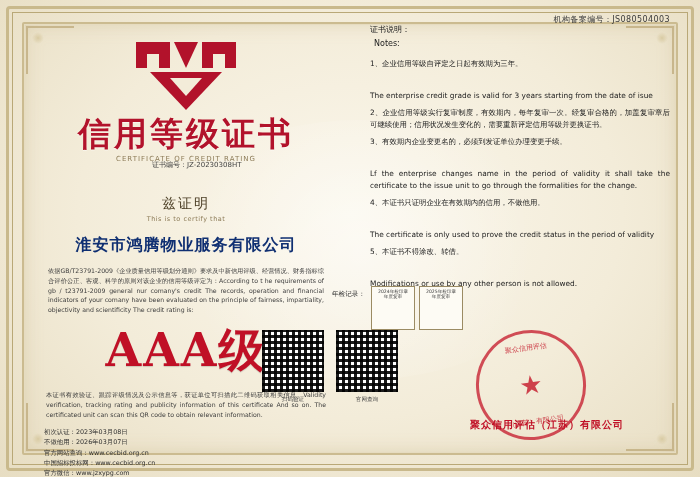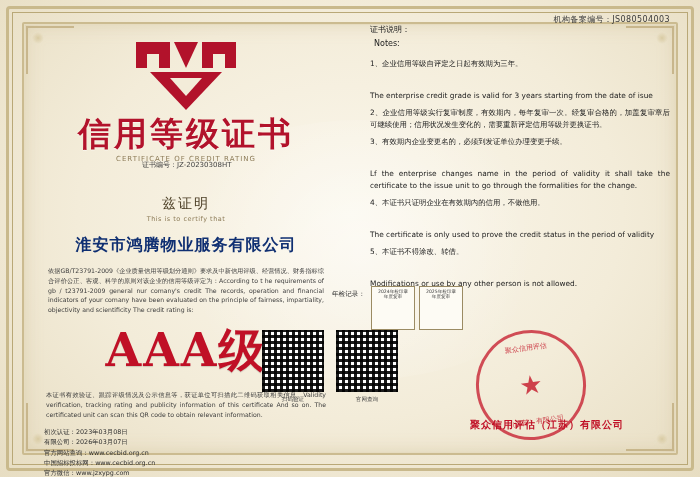--- a/index.html
+++ b/index.html
@@ -215,21 +215,21 @@
     <div class="company">淮安市鸿腾物业服务有限公司</div>
 
     <div class="basis">依据GB/T23791-2009《企业质量信用等级划分通则》要求及中新信用评级、经营情况、财务指标综合评价公正、客观、科学的原则对该企业的信用等级评定为：According to t he requirements of gb / t23791-2009 general nur comany's credit The records, operation and financial indicators of your comany have been evaluated on the principle of fairness, impartiality, objectivity and scientificity The credit rating is:</div>
 
     <div class="grade">AAA级</div>
 
     <div class="valid-note">本证书有效验证、跟踪评级情况及公示信息等，获证单位可扫描此二维码获取相关信息。Validity verification, tracking rating and publicity information of this certificate And so on. The certificated unit can scan this QR code to obtain relevant information.</div>
 
     <div class="meta">
       <div class="row">初次认证：2023年03月08日</div>
-      <div class="row">有限公司：2026年03月07日</div>
+      <div class="row">不做他用：2026年03月07日</div>
       <div class="row">官方网站查询：www.cecbid.org.cn</div>
       <div class="row">中国招标投标网：www.cecbid.org.cn</div>
       <div class="row">官方微信：www.jzxypg.com</div>
       <div class="row">Official website：www.cecbid.org.cn</div>
       <div class="row">China Bidding website：www.cecbid.org.cn</div>
     </div>
 
   </div>
 
   <div class="qr-left"></div>
@@ -270,15 +270,15 @@
   <div class="qr-caption2">官网查询</div>
 
   <div class="seal">
     <span class="txt top">聚众信用评估</span>
     <span class="star">★</span>
     <span class="txt bottom">（江苏）有限公司</span>
   </div>
 
   <div class="seal-company">聚众信用评估（江苏）有限公司</div>
 
-  <div style="position:absolute;left:142px;top:160px;font-size:7px;color:#444;">证书编号：JZ-20230308HT</div>
+  <div style="position:absolute;left:152px;top:160px;font-size:7px;color:#444;">证书编号：JZ-20230308HT</div>
 
 </div>
 
 </body></html>

